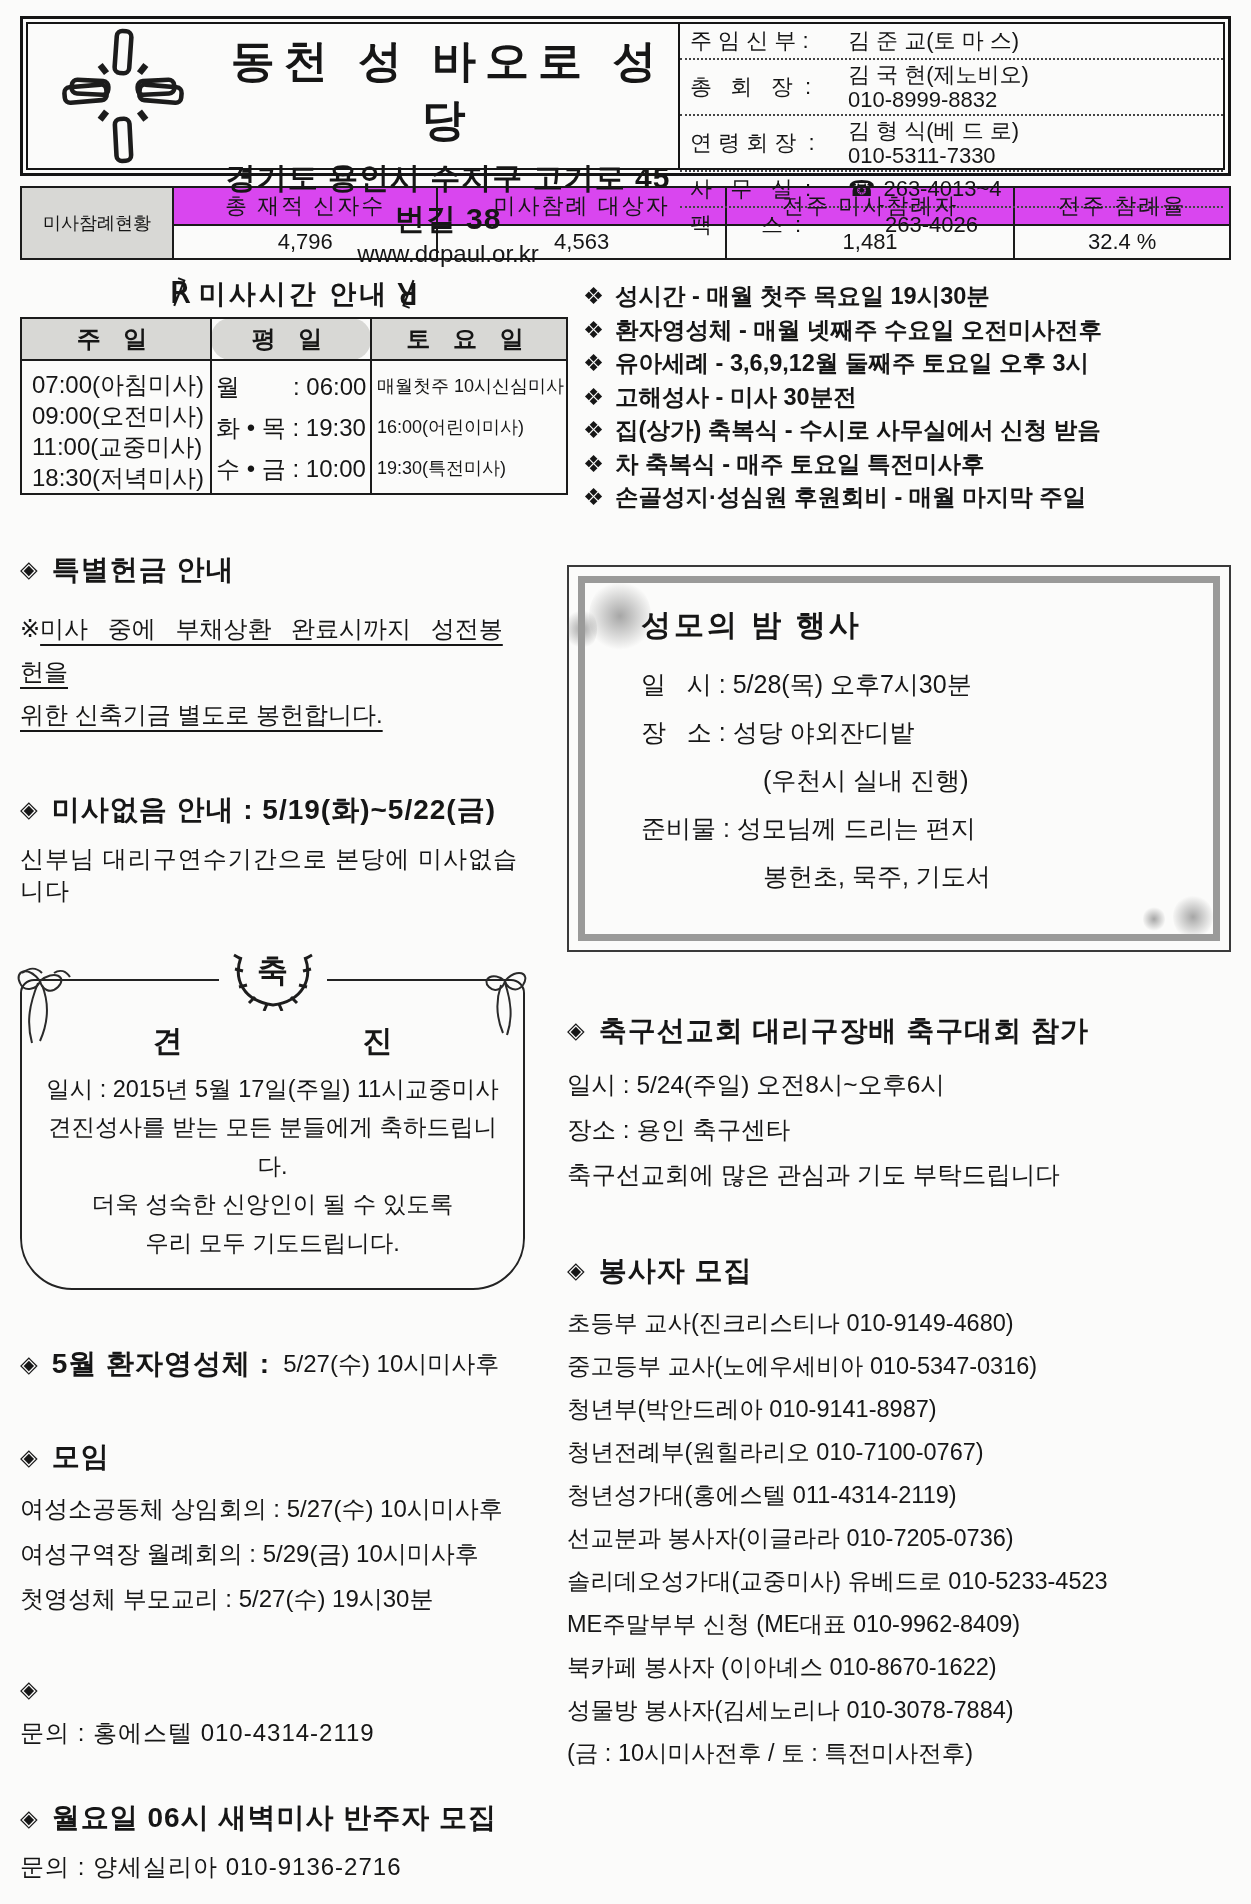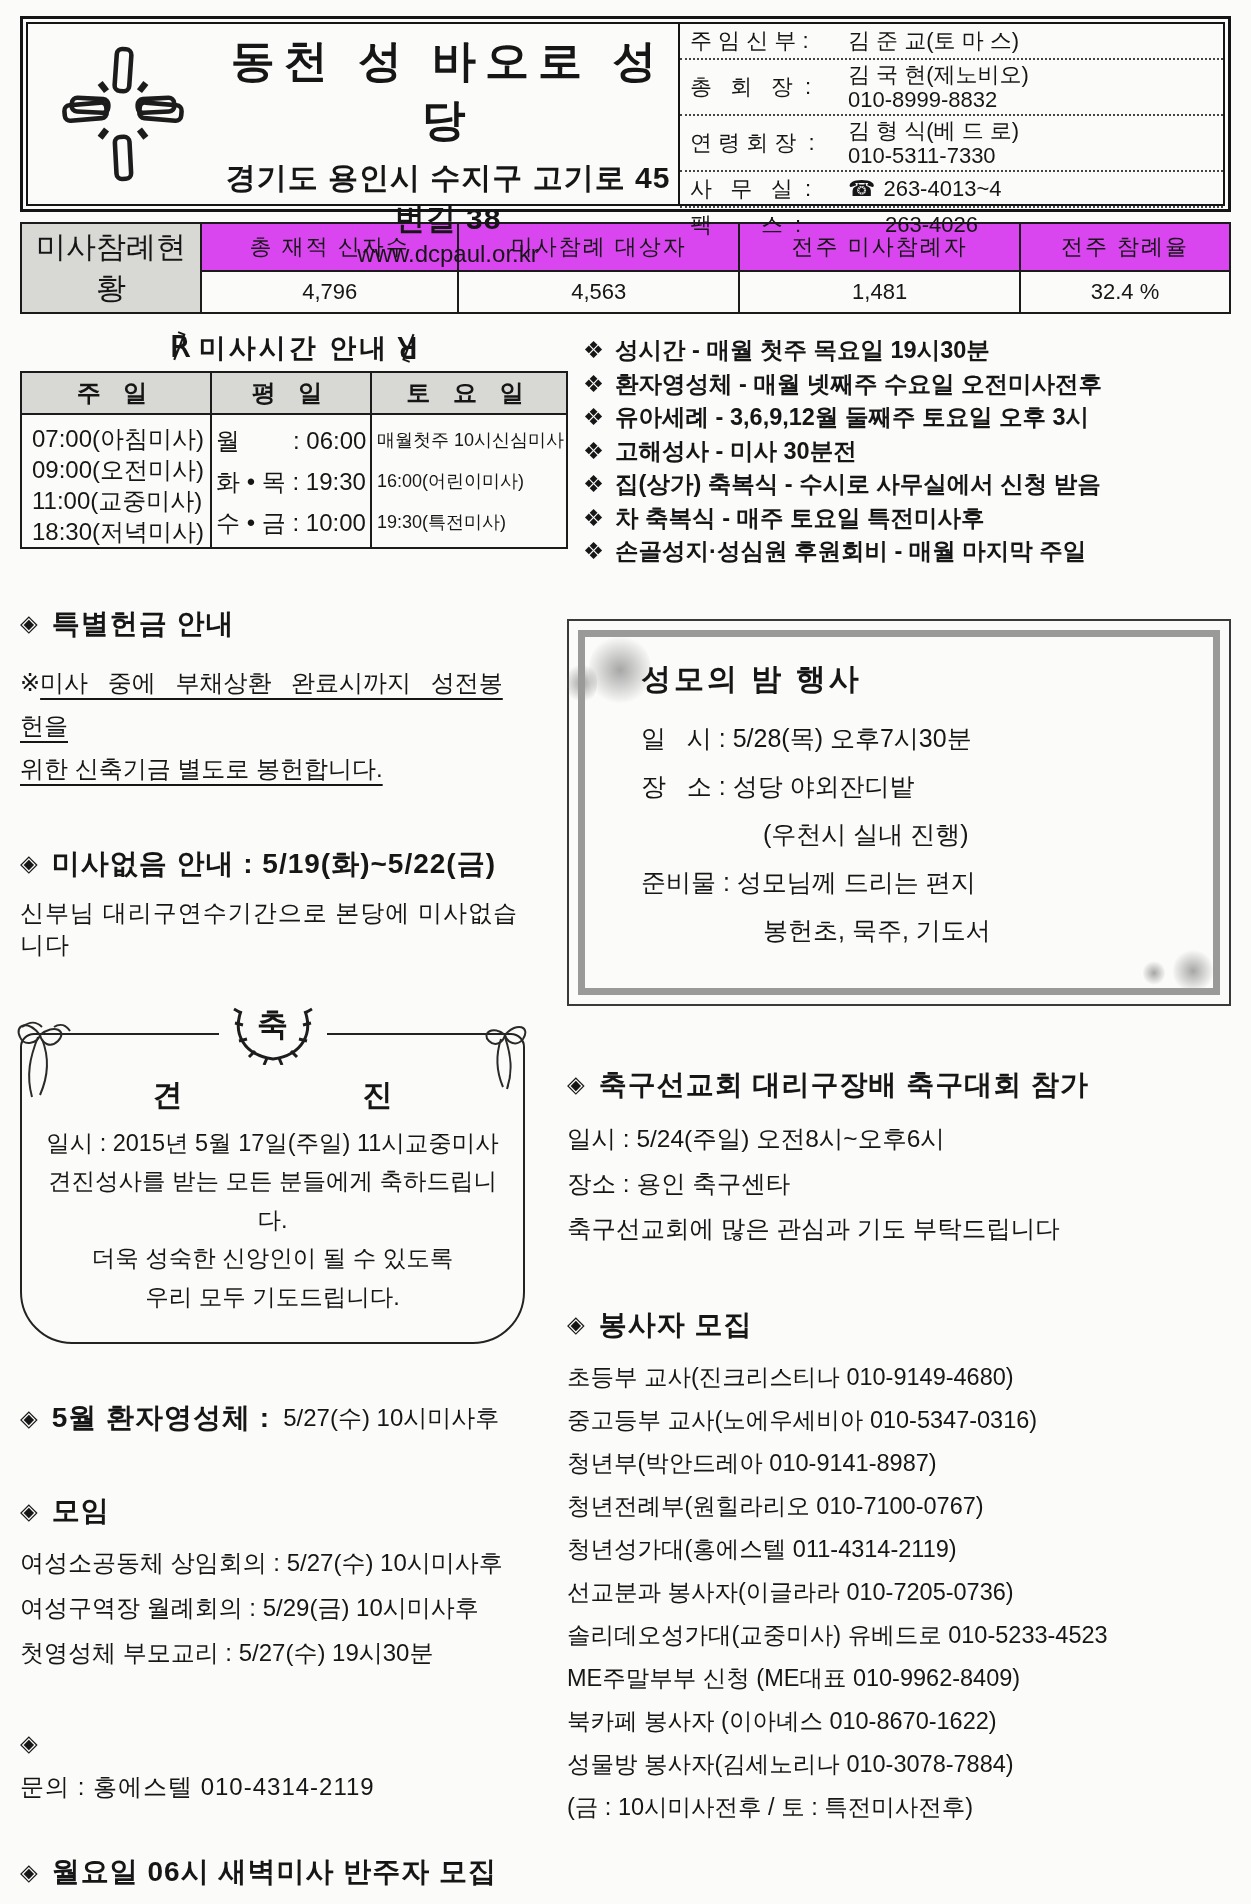--- a/index.html
+++ b/index.html
@@ -1,38 +1,38 @@
 <!DOCTYPE html>
 <html><head>
 <meta charset="utf-8">
 <style>
   * { margin:0; padding:0; box-sizing:border-box; }
   body { background:#e8e8e6; font-family:"Liberation Sans","DejaVu Sans",sans-serif; color:#161616; }
   .page { width:1251px; min-height:1904px; margin:0 auto; background:#fbfbfa; padding:16px 20px 30px; position:relative; }
 
   
   .header { border:3px solid #151515; padding:3px; }
-  .header-in { border:2px solid #151515; display:flex; align-items:stretch; height:184px; }
+  .header-in { border:2px solid #151515; display:flex; align-items:stretch; height:148px; }
   .logo-wrap { width:190px; display:flex; align-items:center; justify-content:center; }
   .h-center { flex:1; text-align:center; padding-top:8px; }
   .h-title { font-size:44px; font-weight:bold; letter-spacing:9px; }
   .h-addr { font-size:30px; font-weight:bold; margin-top:8px; letter-spacing:1px; }
   .h-web { font-size:24px; }
   .h-contacts { width:545px; border-left:2px solid #151515; display:flex; flex-direction:column; font-size:22px; }
   .c-row { display:flex; align-items:center; padding:2px 10px; border-bottom:2px dotted #444; flex:1; }
   .c-row:last-child { border-bottom:none; }
   .c-label { white-space:pre; width:158px; flex:none; }
   .c-stack div { line-height:25px; }
   .c-val { white-space:pre; }
   .fax-val { padding-left:37px; }
 
   
   .att { border-collapse:collapse; width:100%; margin-top:10px; text-align:center; }
   .att td { border:2px solid #1b1b1b; padding:3px 6px; font-size:22px; }
-  .att .lab { background:#d8d8d5; width:180px; font-size:30px; }
+  .att .lab { background:#d8d8d5; width:152px; font-size:18px; }
   .att .hd { background:#d946ef; letter-spacing:2px; }
 
   
   .mid { display:flex; margin-top:16px; }
   .mass { width:548px; flex:none; }
   .mass-title { display:flex; justify-content:center; align-items:flex-start; gap:8px; font-size:27px; font-weight:bold; margin-bottom:5px; letter-spacing:3px; }
   .rsym { font-size:29px; font-weight:bold; letter-spacing:0; }
   .rsym.flip { display:inline-block; transform:rotate(180deg); }
   .mass table { border-collapse:collapse; width:100%; }
   .mass td { border:2px solid #1b1b1b; vertical-align:middle; }
@@ -172,21 +172,21 @@
     <div class="mass">
       <div class="mass-title">
         <span class="rsym">℟</span>
         <span>미사시간 안내</span>
         <span class="rsym flip">℟</span>
       </div>
       <table>
         <tbody>
             <tr>
           <td class="hd" style="width:172px;">주  일</td>
-          <td class="hd" style="width:196px;">평  일</td>
+          <td class="hd" style="width:196px;border-radius:20px;">평  일</td>
           <td class="hd">토 요 일</td>
         </tr>
         <tr>
           <td class="sun">
             <div>07:00(아침미사)</div>
             <div>09:00(오전미사)</div>
             <div>11:00(교중미사)</div>
             <div>18:30(저녁미사)</div>
           </td>
           <td class="wk">

